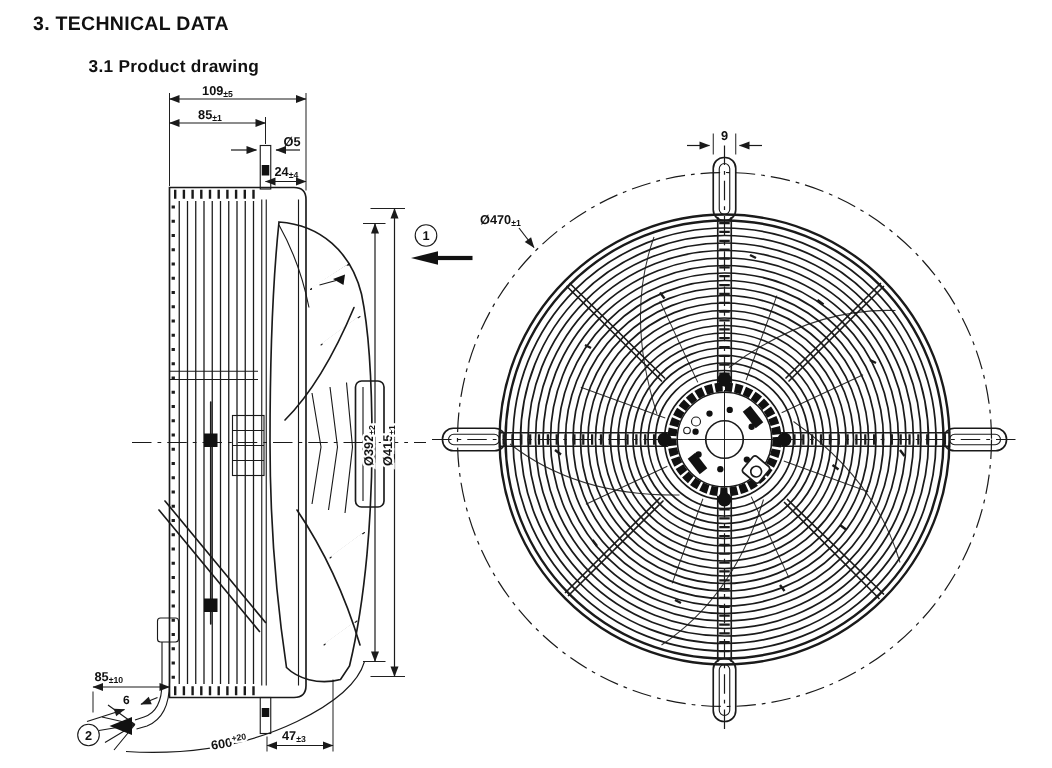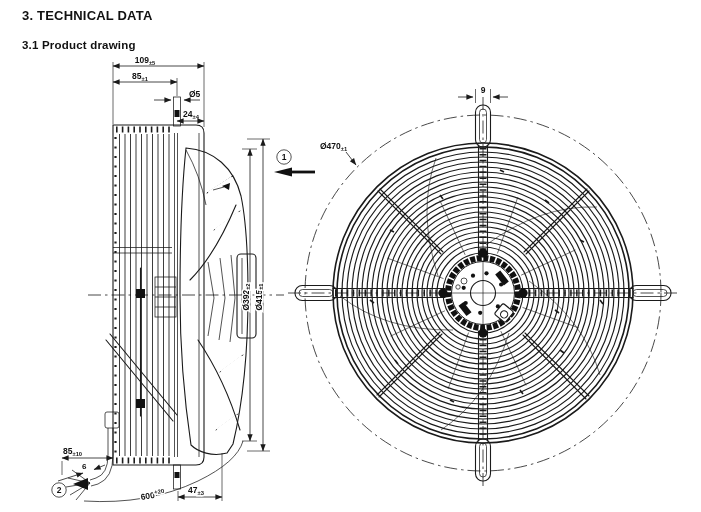--- a/index.html
+++ b/index.html
@@ -1,20 +1,20 @@
 <!DOCTYPE html>
 <html><head>
 <meta charset="utf-8">
 <style>
   html,body{margin:0;padding:0;background:#fff;}
   .stage{position:relative;width:701px;height:512px;background:#fff;overflow:hidden;
          font-family:"Liberation Sans",sans-serif;color:#111;padding-left:42px;}
   .hdr{position:absolute;left:22px;font-weight:bold;color:#111;letter-spacing:.2px;}
   #title{top:8px;font-size:13px;}
-  #subtitle{top:39px;font-size:11.5px;}
+  #subtitle{top:39px;font-size:11.5px;margin-left:37px;}
   svg{position:absolute;left:0;top:0;}
   svg{font-family:"Liberation Sans",sans-serif;}
   .ln{stroke:#1a1a1a;stroke-width:1.1;fill:none;stroke-linecap:round;}
   .tn{stroke:#1a1a1a;stroke-width:.75;fill:none;}
   .cl{stroke:#1a1a1a;stroke-width:.8;fill:none;stroke-dasharray:13 4 2.5 4;}
   .dim{stroke:#1a1a1a;stroke-width:.8;fill:none;marker-start:url(#arr);marker-end:url(#arr);}
   .d1{stroke:#1a1a1a;stroke-width:.8;fill:none;marker-end:url(#arr);}
   .xt{stroke:#1a1a1a;stroke-width:.65;fill:none;}
   .ring{stroke:#1a1a1a;stroke-width:1.15;fill:none;}
   .ringh{stroke:#1a1a1a;stroke-width:1.6;fill:none;}

